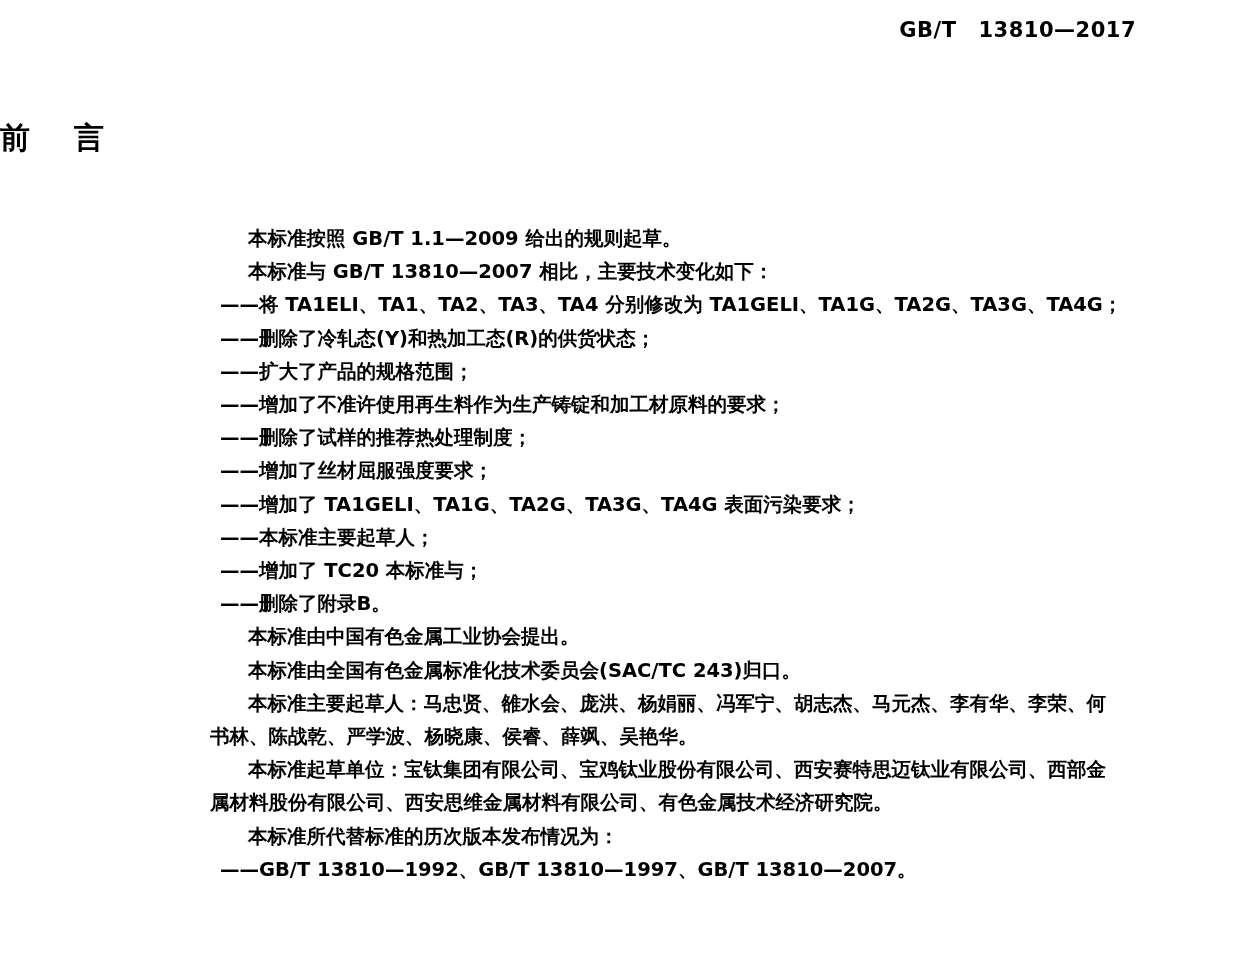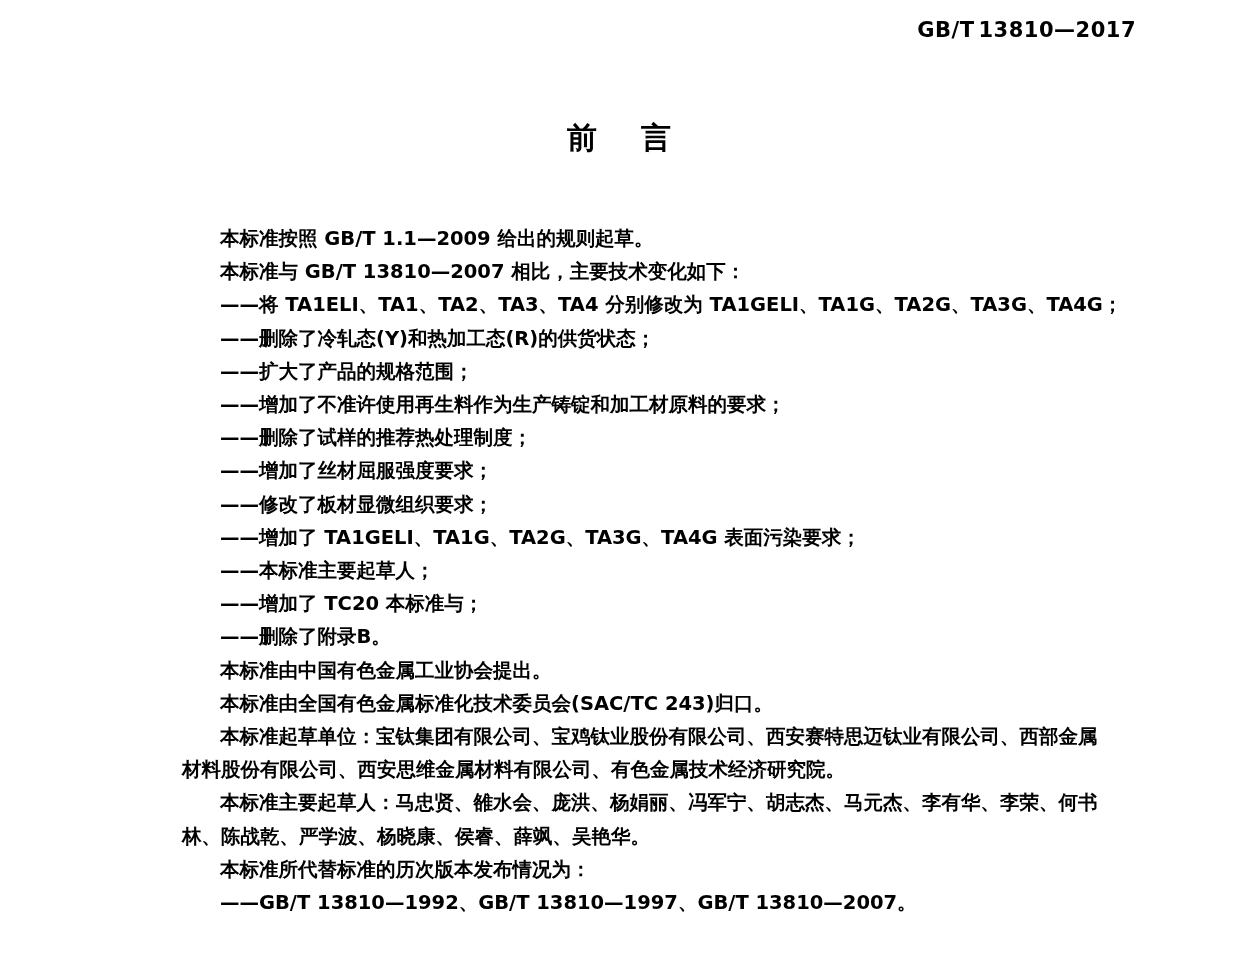--- a/index.html
+++ b/index.html
@@ -24,29 +24,29 @@
   .header {
     position: absolute;
     top: 18px;
     right: 104px;
     font-size: 21px;
     font-weight: bold;
     letter-spacing: 0.5px;
     white-space: nowrap;
   }
   .header .std-num {
-    margin-left: 4px;
+    margin-left: 22px;
     text-align: right;
   }
   .title {
     position: absolute;
     top: 118px;
     left: 0;
     width: 1240px;
-    text-align: center;
+    text-align: left;
     font-size: 30px;
     font-weight: bold;
     letter-spacing: 2px;
   }
   .title .gap {
     display: inline-block;
     width: 42px;
   }
   .body-text {
     position: absolute;
@@ -60,20 +60,21 @@
   .para {
     margin: 0;
     padding: 0;
     white-space: nowrap;
   }
   .para.wrap {
     white-space: normal;
   }
   .indent {
     text-indent: 38px;
+    margin-left: 28px;
   }
   .dash-item {
     text-indent: 0;
     padding-left: 38px;
   }
 </style>
 </head>
 <body>
 
 <div class="page">
@@ -88,26 +89,25 @@
 
   <div class="body-text">
     <p class="para indent">本标准按照 GB/T 1.1—2009 给出的规则起草。</p>
     <p class="para indent">本标准与 GB/T 13810—2007 相比，主要技术变化如下：</p>
     <p class="para dash-item">——将 TA1ELI、TA1、TA2、TA3、TA4 分别修改为 TA1GELI、TA1G、TA2G、TA3G、TA4G；</p>
     <p class="para dash-item">——删除了冷轧态(Y)和热加工态(R)的供货状态；</p>
     <p class="para dash-item">——扩大了产品的规格范围；</p>
     <p class="para dash-item">——增加了不准许使用再生料作为生产铸锭和加工材原料的要求；</p>
     <p class="para dash-item">——删除了试样的推荐热处理制度；</p>
     <p class="para dash-item">——增加了丝材屈服强度要求；</p>
-    <p class="para dash-item">——修改了板材显微组织要求；</p>
     <p class="para dash-item">——增加了 TA1GELI、TA1G、TA2G、TA3G、TA4G 表面污染要求；</p>
     <p class="para dash-item">——本标准主要起草人；</p>
     <p class="para dash-item">——增加了 TC20 本标准与；</p>
     <p class="para dash-item">——删除了附录B。</p>
     <p class="para indent">本标准由中国有色金属工业协会提出。</p>
     <p class="para indent">本标准由全国有色金属标准化技术委员会(SAC/TC 243)归口。</p>
+    <p class="para wrap indent">本标准主要起草人：马忠贤、雒水会、庞洪、杨娟丽、冯军宁、胡志杰、马元杰、李有华、李荣、何书林、陈战乾、严学波、杨晓康、侯睿、薛飒、吴艳华。</p>
     <p class="para wrap indent">本标准起草单位：宝钛集团有限公司、宝鸡钛业股份有限公司、西安赛特思迈钛业有限公司、西部金属材料股份有限公司、西安思维金属材料有限公司、有色金属技术经济研究院。</p>
-    <p class="para wrap indent">本标准主要起草人：马忠贤、雒水会、庞洪、杨娟丽、冯军宁、胡志杰、马元杰、李有华、李荣、何书林、陈战乾、严学波、杨晓康、侯睿、薛飒、吴艳华。</p>
     <p class="para indent">本标准所代替标准的历次版本发布情况为：</p>
     <p class="para dash-item">——GB/T 13810—1992、GB/T 13810—1997、GB/T 13810—2007。</p>
   </div>
 
 </div>
 
 </body></html>

